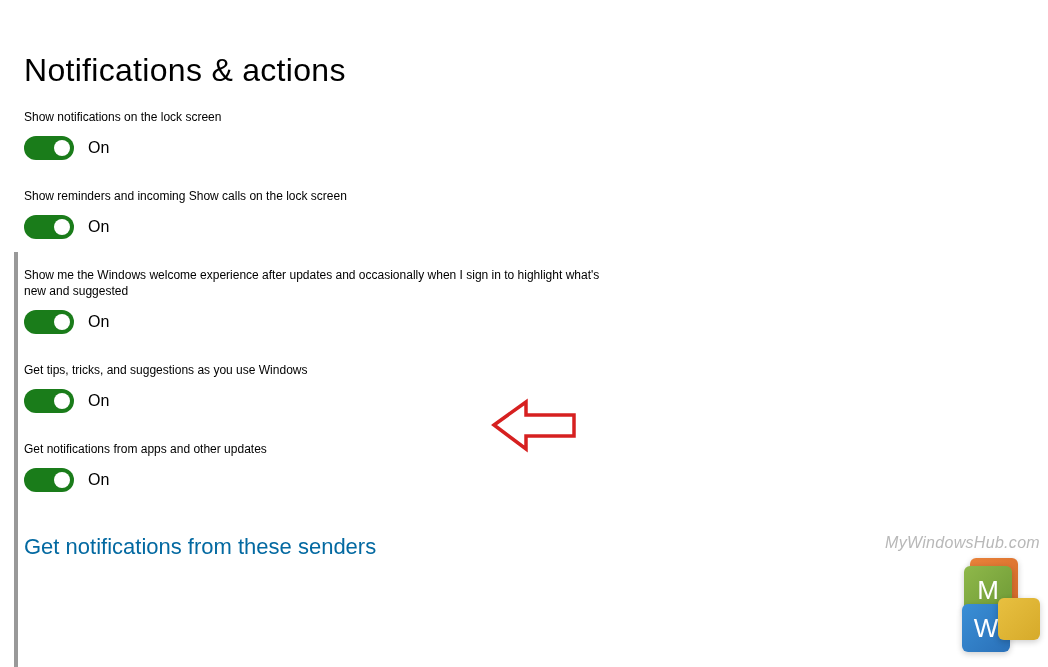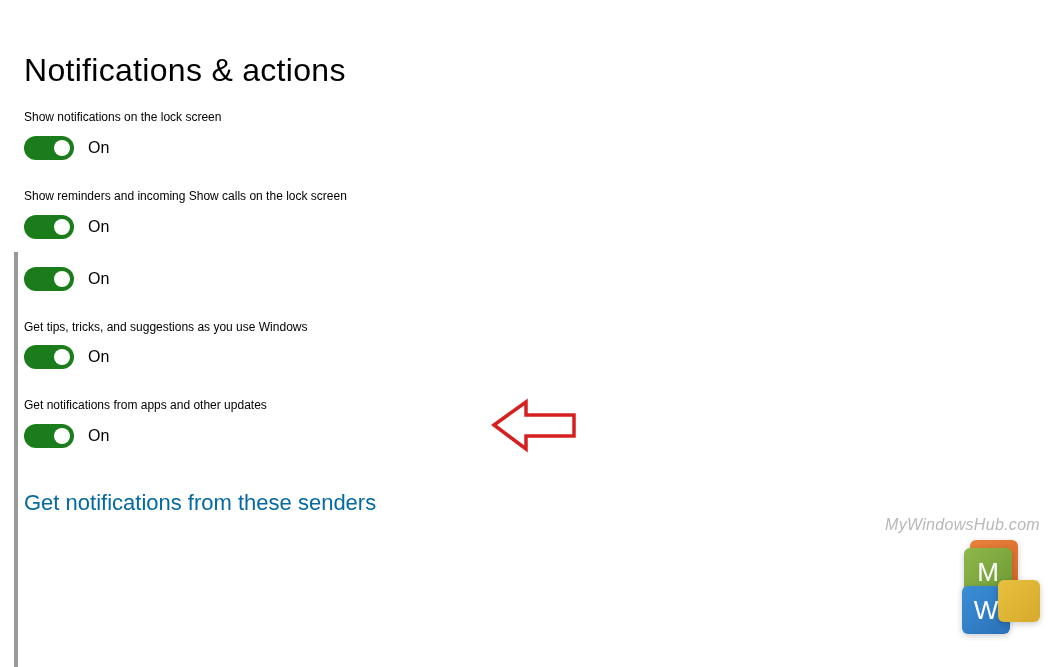--- a/index.html
+++ b/index.html
@@ -79,21 +79,21 @@
     }
     .arrow-annotation {
       position: absolute;
       left: 490px;
       top: 398px;
       pointer-events: none;
     }
     .watermark {
       position: absolute;
       right: 8px;
-      bottom: 32px;
+      bottom: 14px;
       text-align: right;
       margin-top: 22px;
     }
     .watermark-text {
       font-size: 16px;
       color: #b8b8b8;
       margin-bottom: 6px;
       font-style: italic;
       letter-spacing: 0.3px;
     }
@@ -165,20 +165,21 @@
     <div class="setting-label">Show reminders and incoming Show calls on the lock screen</div>
     <div class="toggle-row">
       <div class="toggle">
         <div class="toggle-knob"></div>
       </div>
       <span class="toggle-state">On</span>
     </div>
   </div>
 
   <div class="setting-group">
+    <div class="setting-label">Show me the Windows welcome experience after updates and occasionally when I sign in to highlight what's new and suggested</div>
     <div class="toggle-row">
       <div class="toggle">
         <div class="toggle-knob"></div>
       </div>
       <span class="toggle-state">On</span>
     </div>
   </div>
 
   <div class="setting-group">
     <div class="setting-label">Get tips, tricks, and suggestions as you use Windows</div>

